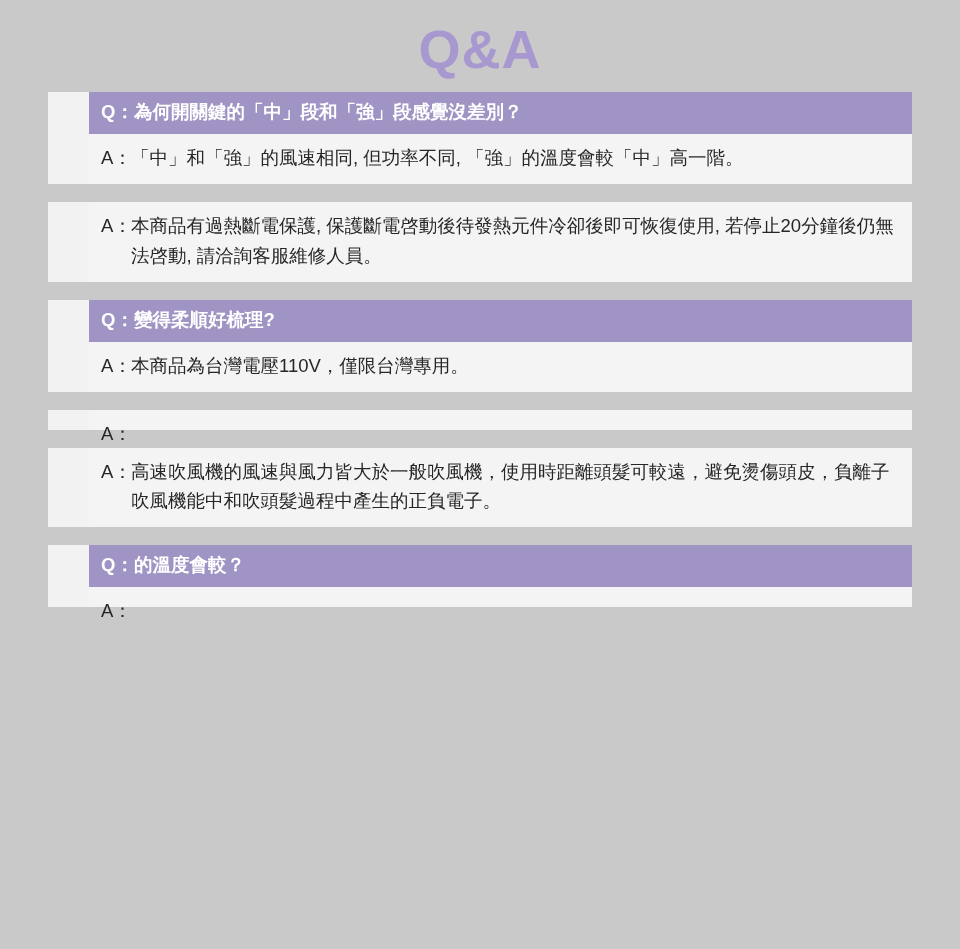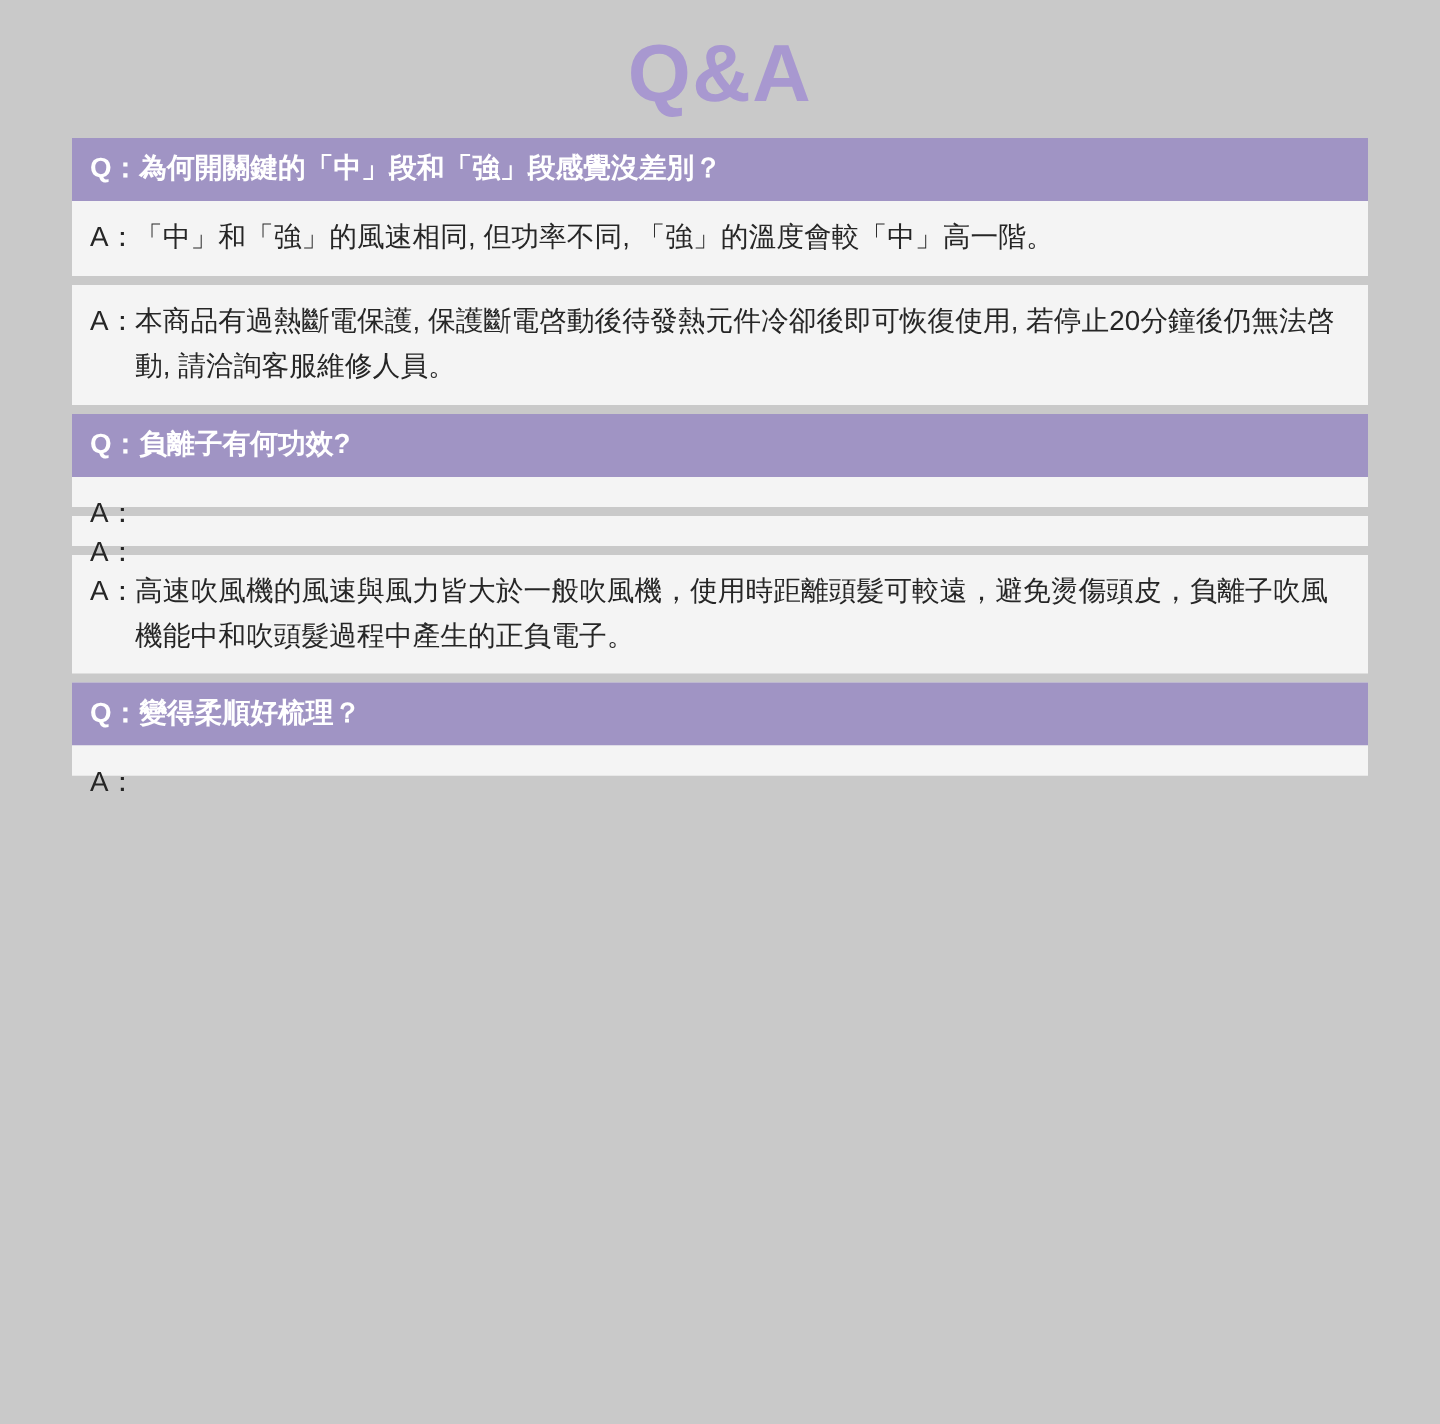--- a/index.html
+++ b/index.html
@@ -28,22 +28,23 @@
     letter-spacing: 1px;
     line-height: 1;
     padding-top: 22px;
     padding-bottom: 16px;
     user-select: none;
   }
   .qa-list {
     display: block;
   }
   .qa-block {
-    margin-bottom: 6px;
+    margin-bottom: 18px;
     background: #f2f2f2;
+    padding-left: 41px;
   }
   .q-row {
     background: #a094c4;
     color: #ffffff;
     font-weight: bold;
     font-size: 18.5px;
     line-height: 1.45;
     padding: 7px 12px 8px 12px;
     box-sizing: border-box;
   }
@@ -89,24 +90,24 @@
 
     <div class="qa-block">
       <div class="a-row">
         <div class="a-inner">
           <span class="a-label">A：</span><span>本商品有過熱斷電保護, 保護斷電啓動後待發熱元件冷卻後即可恢復使用, 若停止20分鐘後仍無法啓動, 請洽詢客服維修人員。</span>
         </div>
       </div>
     </div>
 
     <div class="qa-block">
-      <div class="q-row">Q：負離子有何功效?</div>
+      <div class="q-row">Q：變得柔順好梳理?</div>
       <div class="a-row">
         <div class="a-inner">
-          <span class="a-label">A：</span>
+          <span class="a-label">A：</span><span>本商品為台灣電壓110V，僅限台灣專用。</span>
         </div>
       </div>
     </div>
 
     <div class="qa-block">
       <div class="a-row">
         <div class="a-inner">
           <span class="a-label">A：</span>
         </div>
       </div>
@@ -114,21 +115,21 @@
 
     <div class="qa-block">
       <div class="a-row">
         <div class="a-inner">
           <span class="a-label">A：</span><span>高速吹風機的風速與風力皆大於一般吹風機，使用時距離頭髮可較遠，避免燙傷頭皮，負離子吹風機能中和吹頭髮過程中產生的正負電子。</span>
         </div>
       </div>
     </div>
 
     <div class="qa-block">
-      <div class="q-row">Q：變得柔順好梳理？</div>
+      <div class="q-row">Q：的溫度會較？</div>
       <div class="a-row">
         <div class="a-inner">
           <span class="a-label">A：</span>
         </div>
       </div>
     </div>
 
   </div>
 </div>
 

